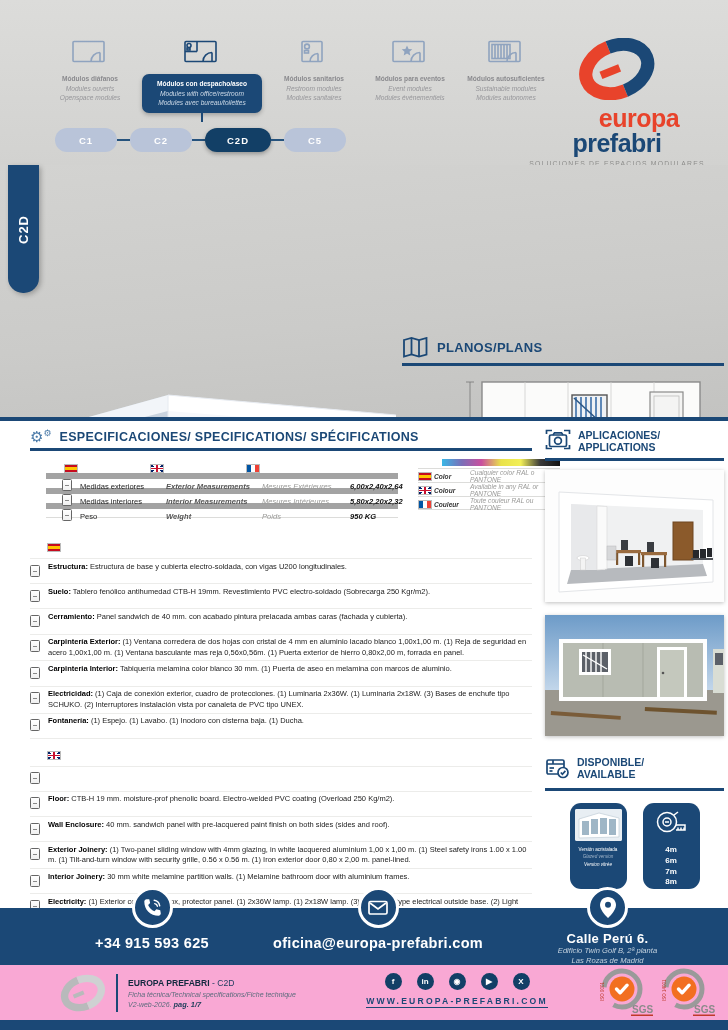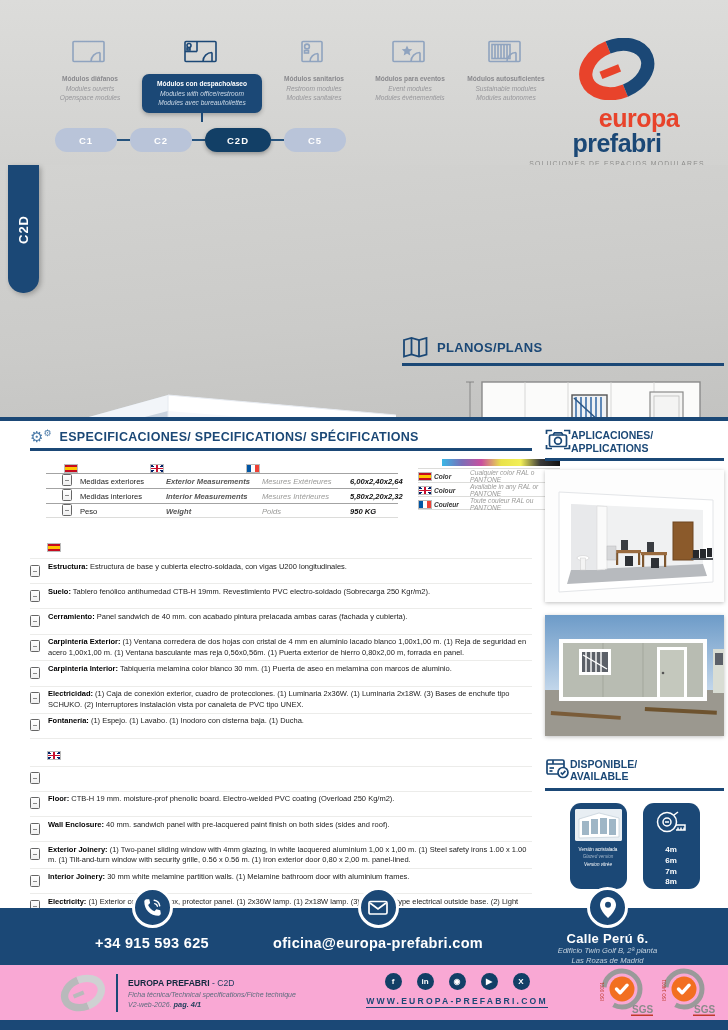--- a/index.html
+++ b/index.html
@@ -60,21 +60,21 @@
   
   .specs { position:absolute; left:30px; top:8px; width:502px; }
   .specs-underline { height:3px; background:#1b4876; margin-top:4px; }
   .gears { color:#4a7aa8; font-size:15px; line-height:1; }
   .gears .g2 { font-size:9px; vertical-align:top; }
 
   .meas-wrap { position:relative; margin-top:8px; height:72px; }
   .meas-table { position:absolute; left:16px; top:0; width:352px; }
   .meas-grid { display:grid; grid-template-columns:18px 86px 96px 88px 64px; align-items:center; }
   .meas-flags { height:14px; }
-  .meas-row { border-top:1px solid #a3a3a3; height:15px; font-size:7.6px;padding-left:16px; }
+  .meas-row { border-top:6px solid #a3a3a3; height:15px; font-size:7.6px;padding-left:16px; }
   .meas-row:last-child { border-bottom:1px solid #dcdcda; }
   .meas-es { color:#222; }
   .meas-en { font-style:italic; font-weight:bold; color:#555; }
   .meas-fr { font-style:italic; color:#9a9a98; }
   .meas-val { font-style:italic; font-weight:bold; color:#111; }
 
   .color-table { position:absolute; left:388px; top:0; width:142px; font-size:6.6px; }
   .color-grad { height:7px; margin-left:24px; background:linear-gradient(90deg,#39b7e6,#7a6fb8,#c94f9e,#e9e24a,#f2ef57,#3a3a3a,#111); margin-bottom:2px; }
   .color-row { display:grid; grid-template-columns:16px 36px 1fr; align-items:center; border-top:1px solid #dcdcda; height:14px; }
   .color-row:last-child { border-bottom:1px solid #dcdcda; }
@@ -101,21 +101,21 @@
       linear-gradient(0deg, transparent 38%, #c8102e 38%, #c8102e 62%, transparent 62%),
       linear-gradient(90deg, transparent 40%, #c8102e 40%, #c8102e 60%, transparent 60%),
       linear-gradient(0deg, transparent 30%, #fff 30%, #fff 70%, transparent 70%),
       linear-gradient(90deg, transparent 33%, #fff 33%, #fff 67%, transparent 67%),
       linear-gradient(45deg, transparent 44%, #fff 44%, #fff 56%, transparent 56%),
       linear-gradient(-45deg, transparent 44%, #fff 44%, #fff 56%, transparent 56%),
       #012169; }
 
   
   .rightcol { position:absolute; left:545px; top:8px; width:179px; }
-  .rc-head { display:flex; align-items:center; }
+  .rc-head { display:flex; gap:7px; }
   .rc-title { font-weight:bold; color:#1b4876; font-size:10.5px; line-height:1.15; }
   .rc-underline { height:3px; background:#1b4876; margin-top:4px; }
   .app-img { margin-top:9px; background:#fff; box-shadow:0 1px 4px rgba(0,0,0,.25); }
   .avail { margin-top:16px; }
   .cards { display:flex; gap:16px; margin-top:12px; justify-content:center; }
   .card { width:57px; height:86px; background:#1b4876; border-radius:11px; display:flex; flex-direction:column; align-items:center; padding:6px 3px; }
   .card-img { width:47px; height:32px; background:#eef2f6; border-radius:2px; overflow:hidden; }
   .card-lines { margin-top:5px; text-align:center; font-size:4.6px; line-height:1.6; color:#fff; }
   .card-l2 { color:#9fb3c8; font-style:italic; }
   .card-l3 { font-style:italic; }
@@ -701,21 +701,21 @@
       <g transform="rotate(-22 50 40)">
         <path d="M50 10 A 40 29 0 1 0 50 70" fill="none" stroke="#b8babb" stroke-width="16"></path>
         <path d="M50 10 A 40 29 0 1 1 50 70" fill="none" stroke="#cfd1d2" stroke-width="16"></path>
         <rect x="28" y="35" width="24" height="9" fill="#b8babb"></rect>
       </g>
     </svg>
     <div class="f-divider"></div>
     <div>
       <div class="f-l1"><b>EUROPA PREFABRI</b><span> - C2D</span></div>
       <div class="f-l2">Ficha técnica/Technical specifications/Fiche technique</div>
-      <div class="f-l3"><span>V2-web-2026. </span><b>pag. 4/1</b></div>
+      <div class="f-l3"><span>V2-web-2026. </span><b>pag. 1/7</b></div>
     </div>
   </div>
 
   <div class="f-social">
     <div class="soc-row" id="social-row">
         <span class="soc">f</span>
         <span class="soc">in</span>
         <span class="soc">◉</span>
         <span class="soc">▶</span>
         <span class="soc">X</span>

